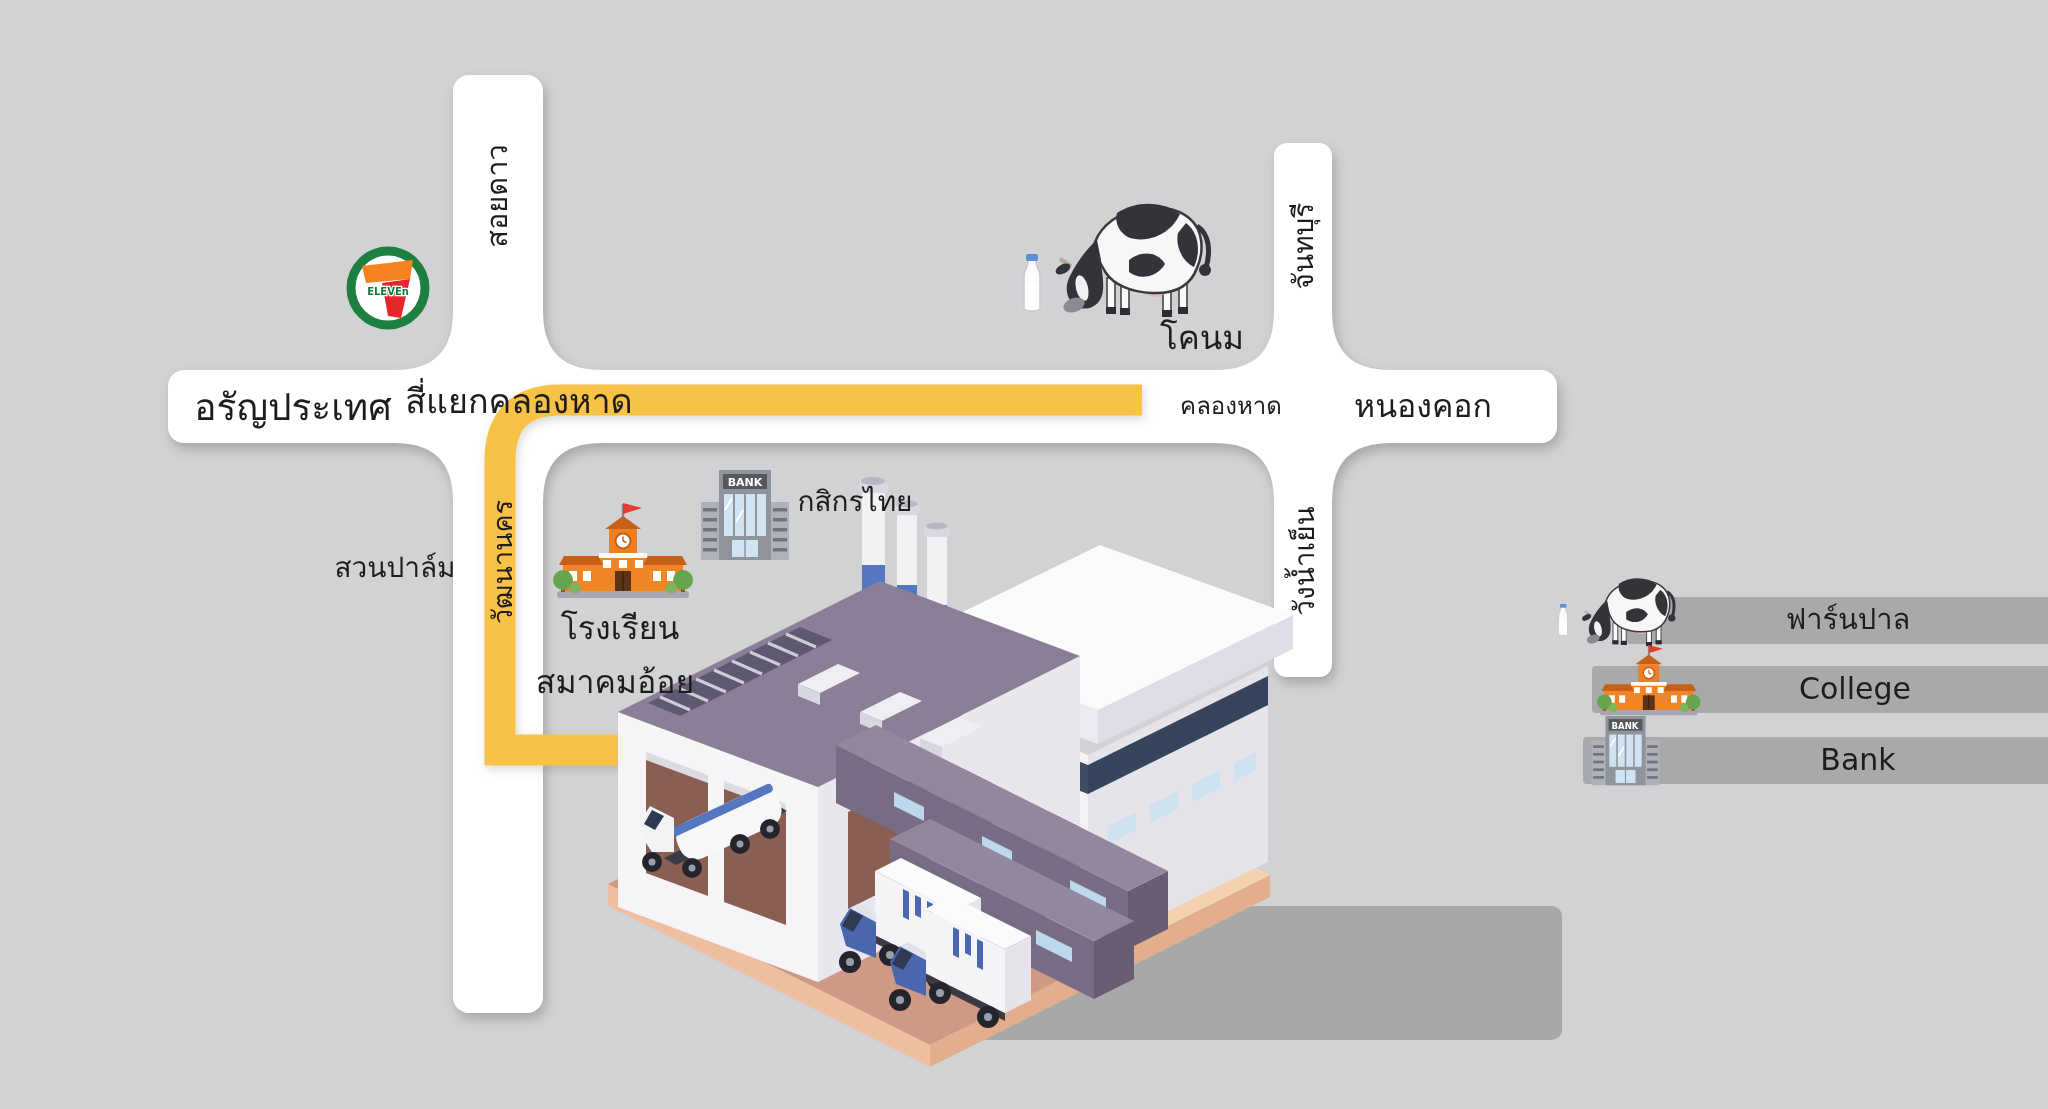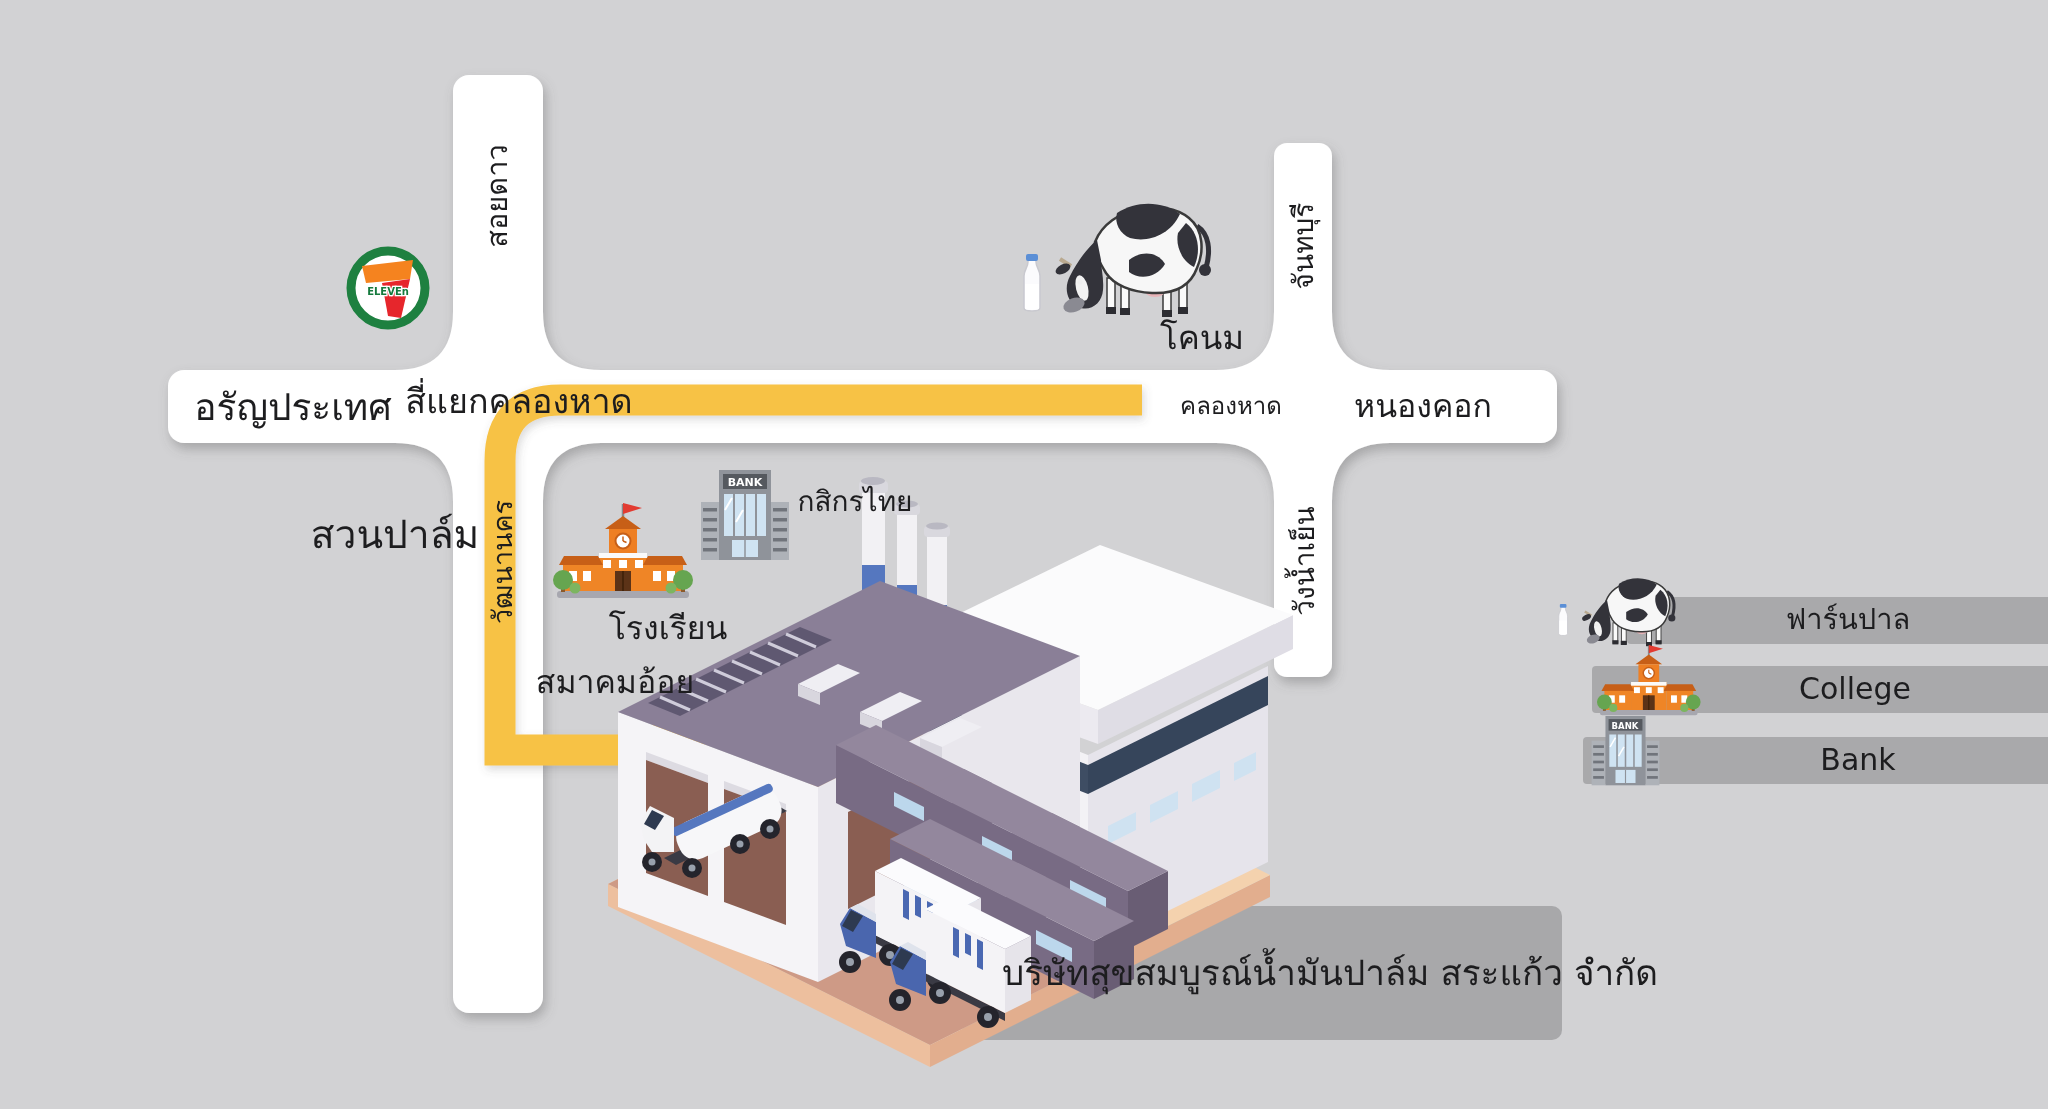--- a/index.html
+++ b/index.html
@@ -323,23 +323,22 @@
 </svg>
 
 <div class="lbl rot" style="left:497px;top:196px;font-size:29px;">สอยดาว</div>
 <div class="lbl" style="left:293px;top:406px;font-size:37px;">อรัญประเทศ</div>
 <div class="lbl" style="left:519px;top:401px;font-size:34px;">สี่แยกคลองหาด</div>
 <div class="lbl" style="left:1231px;top:405px;font-size:24px;">คลองหาด</div>
 <div class="lbl" style="left:1423px;top:405px;font-size:32px;">หนองคอก</div>
 <div class="lbl rot" style="left:1303px;top:246px;font-size:28px;">จันทบุรี</div>
 <div class="lbl rot" style="left:1304px;top:561px;font-size:28px;">วังน้ำเย็น</div>
 <div class="lbl rot" style="left:502px;top:562px;font-size:27px;">วัฒนานคร</div>
-<div class="lbl" style="left:395px;top:534px;font-size:39px;">สวนปาล์ม</div>
+<div class="lbl" style="left:395px;top:567px;font-size:28px;">สวนปาล์ม</div>
 <div class="lbl" style="left:1166px;top:337px;font-size:33px;margin-left:36px;">โคนม</div>
 <div class="lbl" style="left:855px;top:501px;font-size:28px;">กสิกรไทย</div>
-<div class="lbl" style="left:620px;top:627px;font-size:32px;margin-left:48px;">โรงเรียน</div>
+<div class="lbl" style="left:620px;top:627px;font-size:32px;">โรงเรียน</div>
 <div class="lbl" style="left:615px;top:681px;font-size:32px;">สมาคมอ้อย</div>
-<div class="lbl" style="left:1330px;top:972px;font-size:35px;">บริษัทสุขสมบูรณ์น้ำมันปาล์ม สระแก้ว จำกัด</div>
 <div class="lbl" style="left:1848px;top:619px;font-size:29px;">ฟาร์นปาล</div>
 <div class="lbl" style="left:1855px;top:688px;font-size:30px;">College</div>
 <div class="lbl" style="left:1858px;top:759px;font-size:30px;">Bank</div>
 
 </div>
 
 </body></html>

